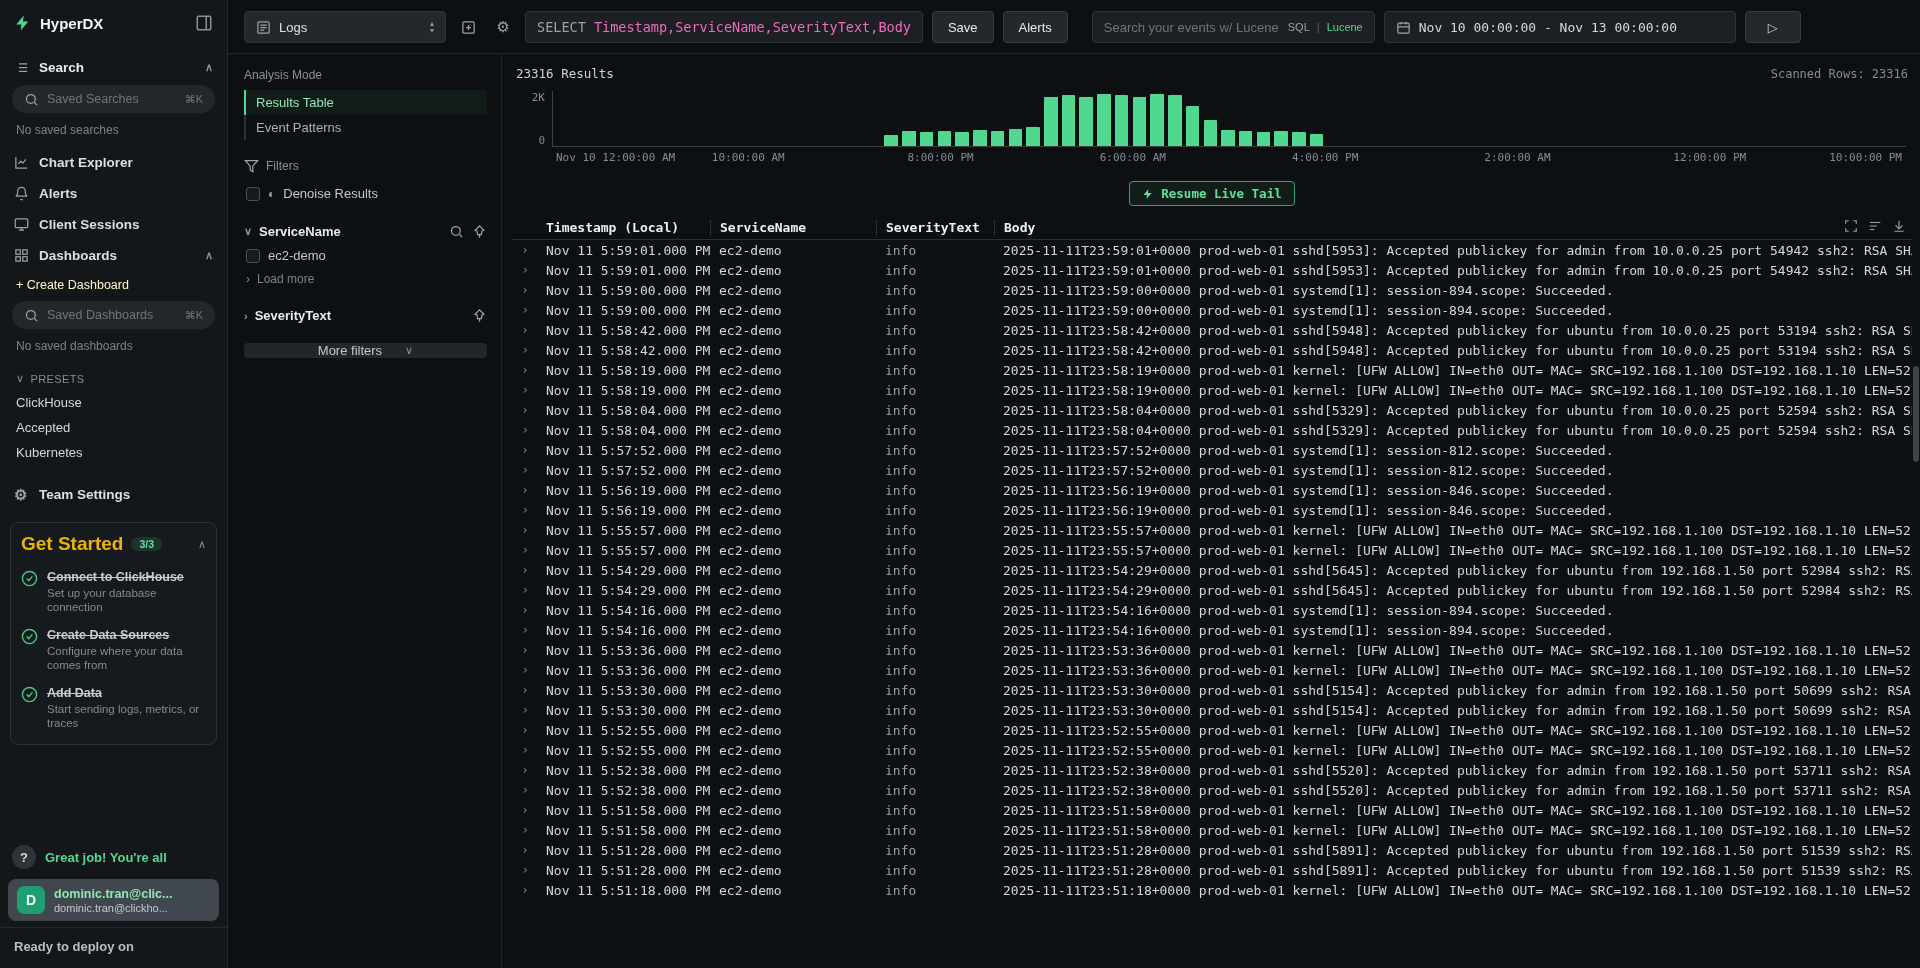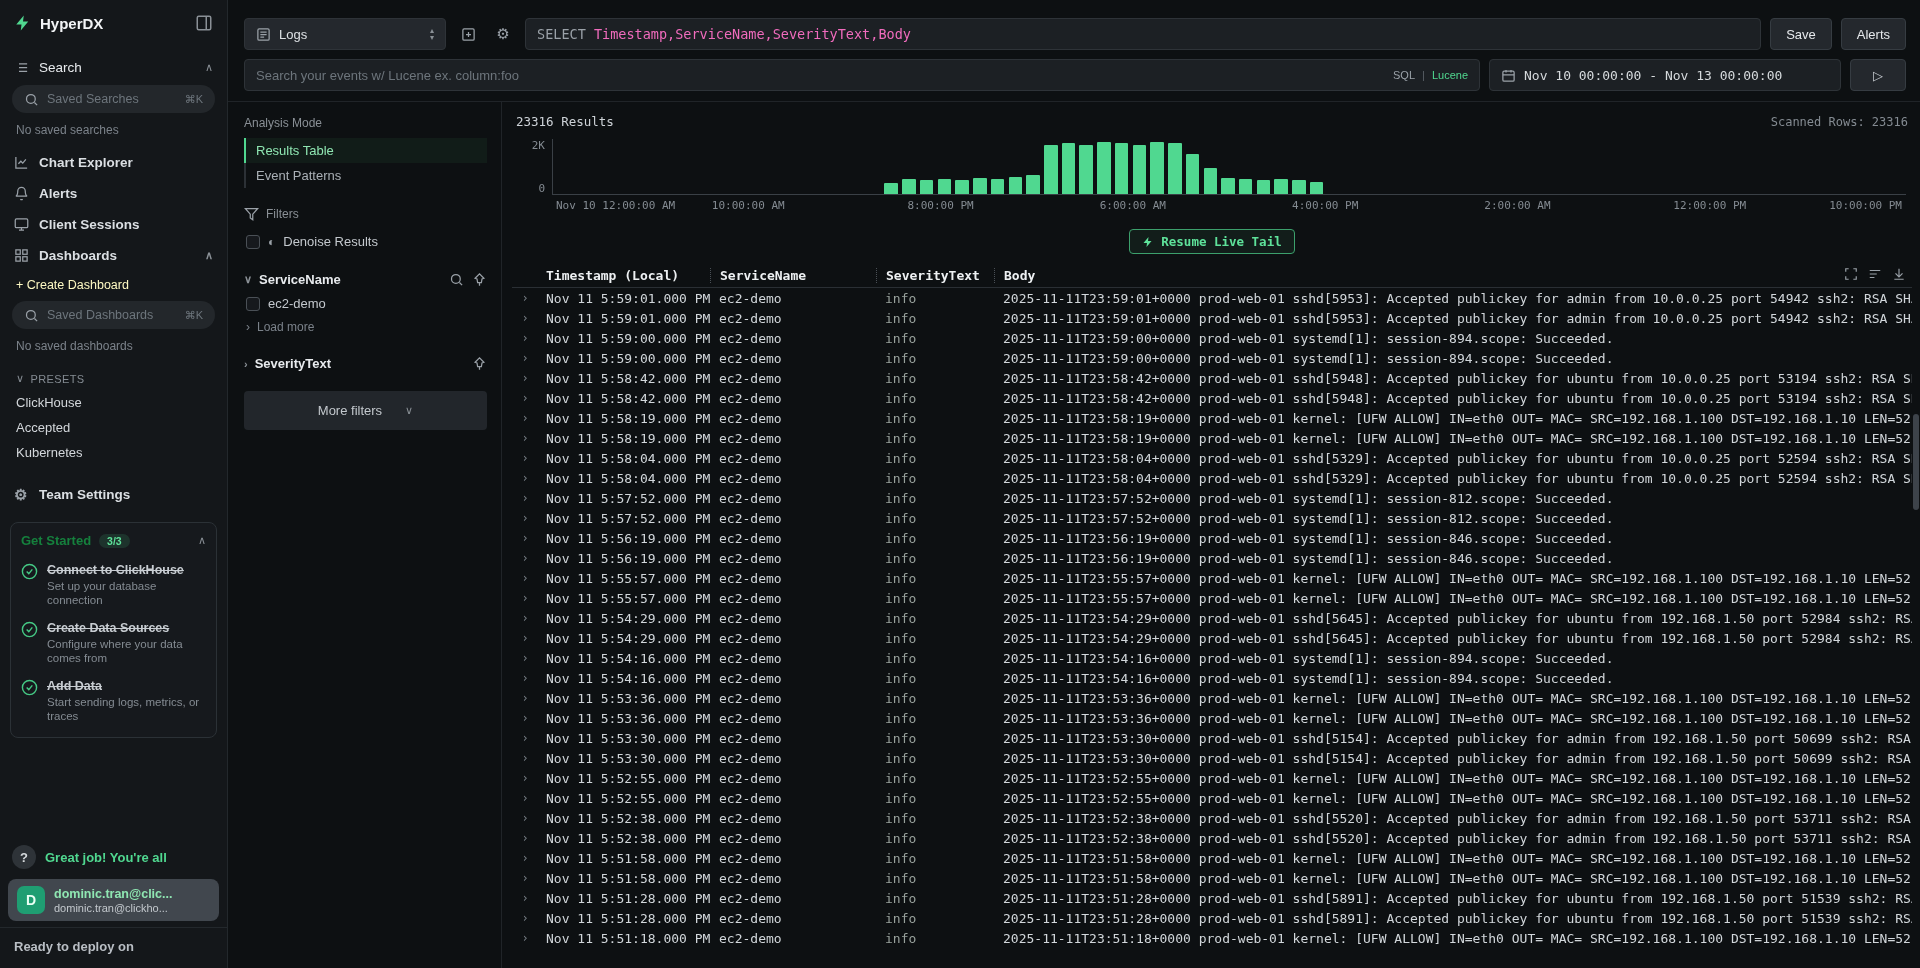--- a/index.html
+++ b/index.html
@@ -15,62 +15,62 @@
   .sidebar {
     width:228px; min-width:228px; height:100%; background:#14171a;
     border-right:1px solid #23282c; display:flex; flex-direction:column; overflow:hidden;
     position:relative;
   }
   .brand-row { display:flex; align-items:center; gap:8px; padding:14px 14px 12px 14px; }
   .brand-logo { width:18px; height:18px; color:#50d890; display:inline-flex; }
   .brand-name { font-weight:bold; font-size:15px; color:#f2f4f6; flex:1; }
   .panel-toggle { color:#8a9096; width:18px; height:18px; display:inline-flex; cursor:pointer; }
 
-  .side-section-hdr { display:flex; align-items:center; gap:10px; padding:10px 14px 8px 14px; color:#e8ebee; font-weight:normal; font-size:13.5px; margin-top:6px; }
+  .side-section-hdr { display:flex; align-items:center; gap:10px; padding:10px 14px 8px 14px; color:#e8ebee; font-weight:bold; font-size:13.5px; margin-top:6px; }
   .side-section-hdr .chev { margin-left:auto; color:#8a9096; font-size:11px; }
   .icon14 { width:15px; height:15px; display:inline-flex; color:#9aa1a8; flex:none; }
 
   .pill {
     margin:2px 12px 4px 12px; height:28px; background:#23272b; border-radius:15px;
     display:flex; align-items:center; gap:8px; padding:0 12px; color:#6d757c; font-size:12.5px;
     cursor:pointer;
   }
   .pill .kbd { margin-left:auto; color:#6d757c; font-size:11px; }
   .side-empty { color:#7b828a; font-size:12px; padding:6px 16px 10px 16px; }
 
   .nav-item { display:flex; align-items:center; gap:10px; padding:8px 14px; color:#dbdfe3; font-weight:bold; font-size:13.5px; cursor:pointer; }
   .nav-item .chev { margin-left:auto; color:#8a9096; font-size:11px; }
   .create-dash { padding:7px 16px; color:#fef9c3; font-size:12.5px; cursor:pointer; }
   .presets-hdr { display:flex; align-items:center; gap:6px; padding:9px 16px 5px 16px; color:#858c93; font-size:11px; letter-spacing:0.4px; cursor:pointer; }
   .preset-item { padding:5px 16px; color:#d3d7db; font-size:13px; cursor:pointer; }
   .team-settings { margin-top:14px; }
 
   .gs-card { margin:12px 10px 0 10px; border:1px solid #2b3136; border-radius:8px; background:#16191d; padding:10px 10px 8px 10px; }
   .gs-hdr { display:flex; align-items:center; gap:8px; margin-bottom:8px; }
-  .gs-title { font-weight:bold; color:#15803d; font-size:13px; }
+  .gs-title { font-weight:bold; color:#eab308; font-size:19px; }
   .gs-badge { background:rgba(80,216,144,0.14); color:#5ee29a; font-size:10.5px; padding:1px 8px; border-radius:10px; font-weight:bold; }
   .gs-hdr .chev { margin-left:auto; color:#8a9096; font-size:11px; }
   .gs-item { display:flex; gap:9px; padding:6px 0; }
   .gs-check { width:17px; height:17px; color:#45c985; flex:none; margin-top:1px; }
   .gs-item-title { color:#c8cdd2; font-size:12.5px; font-weight:bold; text-decoration:line-through; }
   .gs-item-desc { color:#848b92; font-size:11.5px; margin-top:2px; line-height:1.25; }
 
   .great-row { margin-top:auto; display:flex; align-items:center; gap:9px; padding:8px 12px 4px 12px; }
   .help-circle { width:24px; height:24px; border-radius:50%; background:#2e3338; color:#d6dadd; display:flex; align-items:center; justify-content:center; font-weight:bold; font-size:13px; cursor:pointer; flex:none; }
   .great-text { color:#50d890; font-weight:bold; font-size:13px; white-space:nowrap; overflow:hidden; }
 
   .user-row { margin:6px 8px; background:#41474e; border-radius:8px; padding:7px 9px; display:flex; align-items:center; gap:9px; cursor:pointer; }
   .avatar { width:28px; height:28px; border-radius:7px; background:#1f9e72; color:#eafff4; font-weight:bold; display:flex; align-items:center; justify-content:center; font-size:14px; flex:none; }
   .user-name { color:#8fe6b2; font-weight:bold; font-size:12.5px; white-space:nowrap; overflow:hidden; }
   .user-email { color:#c3c8cd; font-size:11px; white-space:nowrap; overflow:hidden; margin-top:1px; }
   .side-footer { border-top:1px solid #23282c; padding:11px 14px 14px 14px; color:#b9bec4; font-size:13px;font-weight:bold; }
 
   
   .right { flex:1; display:flex; flex-direction:column; min-width:0; }
-  .topbar { padding:18px 14px 10px 16px; border-bottom:1px solid #202428; display:flex; flex-direction:column; gap:9px; background:#0d1012; }
+  .topbar { padding:11px 14px 10px 16px; border-bottom:1px solid #202428; display:flex; gap:24px; background:#0d1012; }
   .tb-row { display:flex; gap:9px; height:32px; }
   .field { background:#1c2024; border:1px solid #2e3338; border-radius:4px; display:flex; align-items:center; padding:0 11px; gap:8px; }
   .src-select { width:202px; background:#24282d; cursor:pointer; }
   .src-label { color:#dde1e4; font-size:13px; }
   .carets { margin-left:auto; display:flex; flex-direction:column; line-height:7px; font-size:8px; color:#8a9096; }
   .iconbtn { width:26px; display:flex; align-items:center; justify-content:center; color:#9aa1a8; cursor:pointer; }
   .query-field { flex:1; font-size:13.5px; overflow:hidden; white-space:nowrap; cursor:text; }
   .kw { color:#9aa1a8; } .cols { color:#f06bbd; } .ob-val { color:#d9a55c; }
   .orderby-field { width:282px; font-size:13.5px; overflow:hidden; white-space:nowrap; cursor:text; }
   .btn { background:#24282d; border:1px solid #363c42; border-radius:4px; color:#e6e9ec; font-size:13px; padding:0 15px; display:flex; align-items:center; cursor:pointer; font-family:"Liberation Sans",sans-serif; }
@@ -90,21 +90,21 @@
   .mode-item { border-left:2px solid #2c3136; padding:5px 10px; color:#aab0b6; font-size:13px; cursor:pointer; }
   .mode-item.active { border-left-color:#50d890; color:#8fe6b2; background:rgba(80,216,144,0.06); }
   .filters-hdr { margin-top:18px; }
   .chk-row { display:flex; align-items:center; gap:8px; padding:5px 0 5px 2px; color:#c3c8cd; font-size:13px; cursor:pointer; }
   .checkbox { width:14px; height:14px; border:1px solid #4a5056; border-radius:3px; background:#16191d; flex:none; cursor:pointer; }
   .denoise-glyph { color:#9aa1a8; font-size:12px; }
   .group-hdr { display:flex; align-items:center; gap:7px; margin-top:14px; padding:4px 0; color:#e8ebee; font-weight:bold; font-size:13px; cursor:pointer; }
   .group-hdr .chev { color:#8a9096; font-size:11px; }
   .group-hdr .right-icons { margin-left:auto; display:flex; gap:8px; }
   .load-more { display:flex; align-items:center; gap:7px; color:#7b828a; font-size:12px; padding:4px 0 4px 2px; cursor:pointer; }
-  .more-filters { margin-top:16px; width:100%; background:#22262b; border:none; border-radius:4px; color:#c3c8cd; font-size:13px; padding:12px 0; display:flex; align-items:center; justify-content:center; gap:23px; cursor:pointer; font-family:"Liberation Sans",sans-serif; }
+  .more-filters { margin-top:16px; width:100%; background:#22262b; border:none; border-radius:4px; color:#c3c8cd; font-size:13px; padding:0 0; display:flex; align-items:center; justify-content:center; gap:23px; cursor:pointer; font-family:"Liberation Sans",sans-serif; }
 
   .results { flex:1; min-width:0; padding:12px 8px 0 10px; display:flex; flex-direction:column; position:relative; }
   .results-hdr { display:flex; align-items:center; padding:0 4px; }
   .results-count { font-family:"DejaVu Sans Mono",monospace; font-size:12.5px; color:#ced3d8; }
   .scanned { margin-left:auto; font-family:"DejaVu Sans Mono",monospace; font-size:12px; color:#848b92; }
 
   .chart { display:flex; margin-top:10px; height:56px; padding:0 6px 0 4px; }
   .y-axis { width:36px; display:flex; flex-direction:column; justify-content:space-between; align-items:flex-end; padding-right:7px; color:#848b92; font-size:11px; font-family:"DejaVu Sans Mono",monospace; }
   .plot { flex:1; position:relative; border-left:1px solid #3a4046; border-bottom:1px solid #3a4046; }
   .bars { position:absolute; inset:0; }

